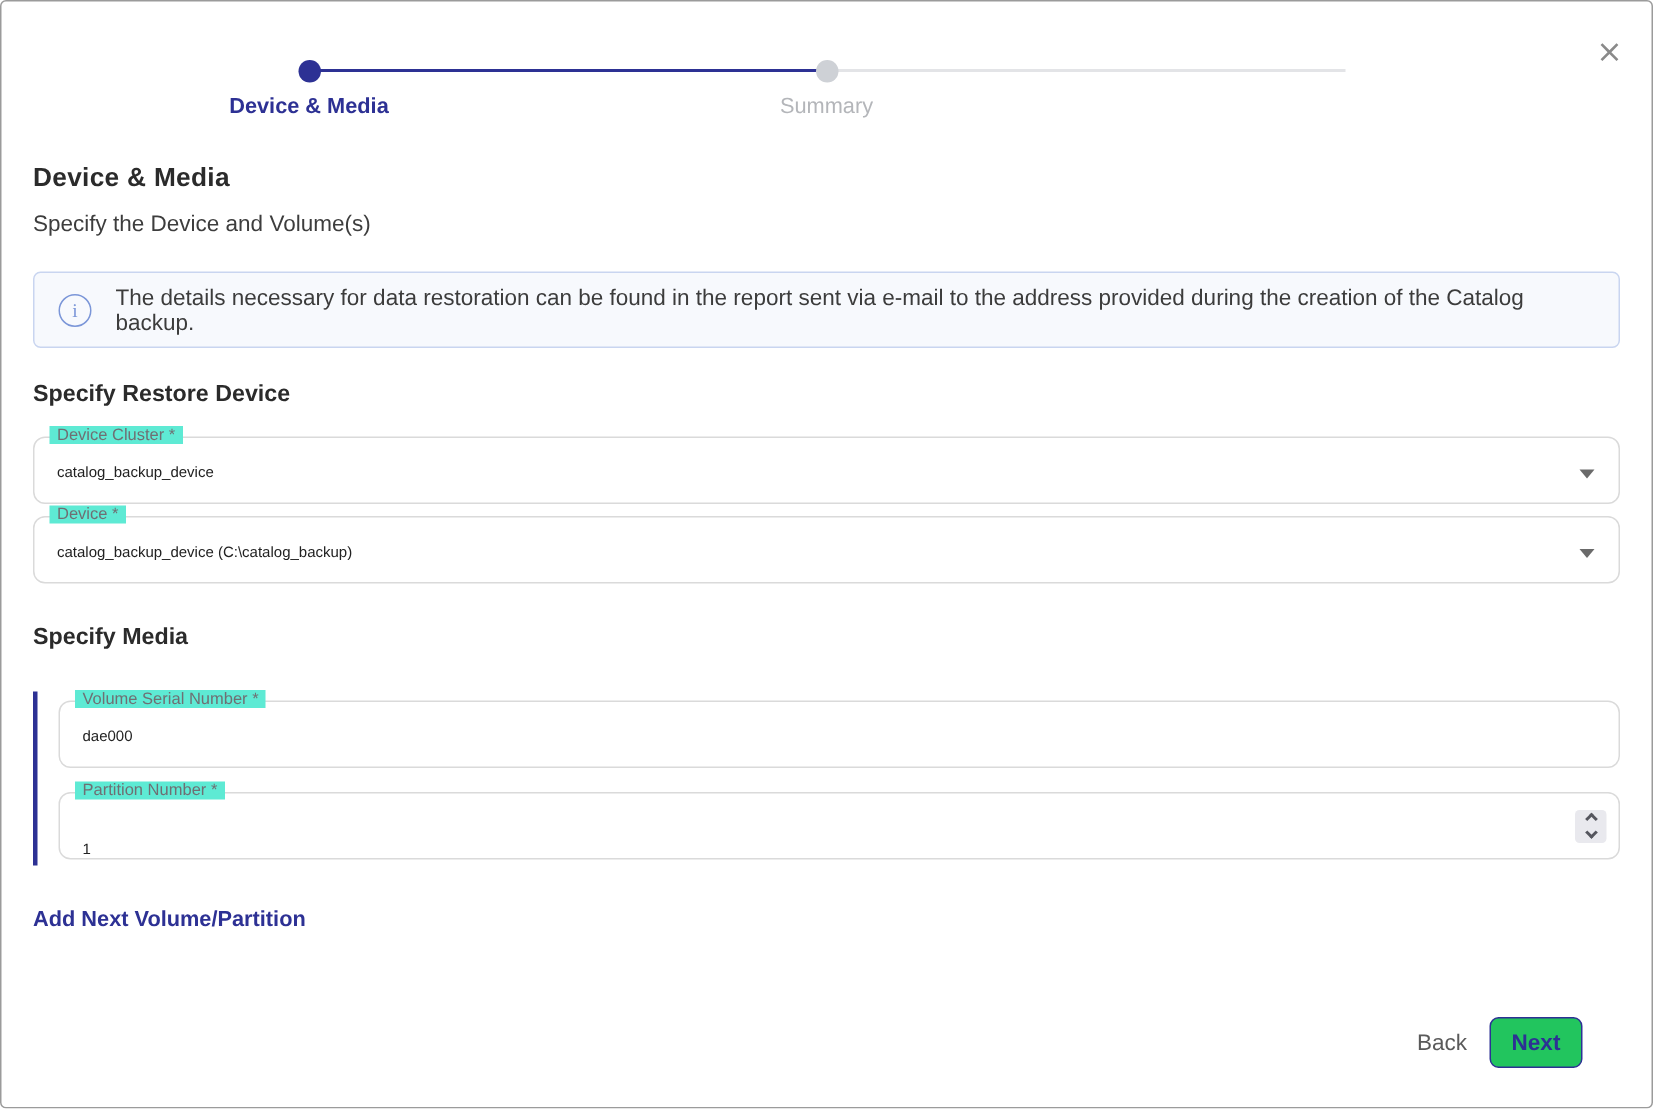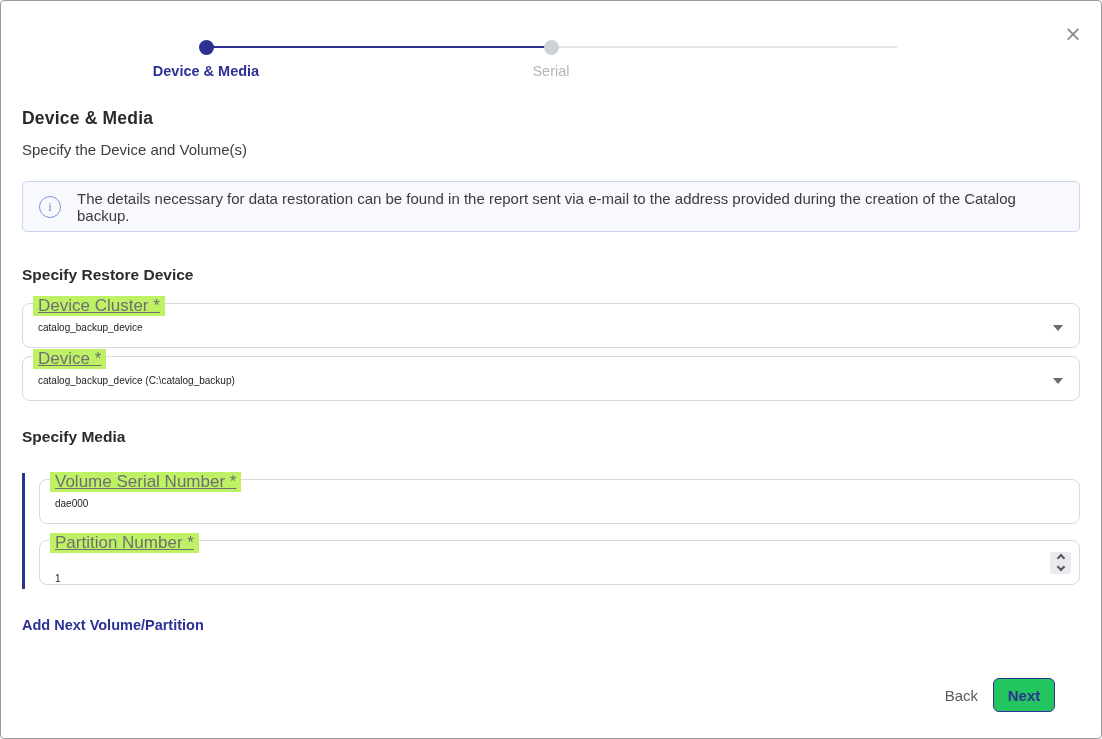--- a/index.html
+++ b/index.html
@@ -73,36 +73,36 @@
     flex: 0 0 auto;
     width: 22px; height: 22px; border-radius: 50%;
     border: 1.6px solid #7b96d8; color: #7b96d8;
     display: flex; align-items: center; justify-content: center;
     font-size: 13px; font-family: "Liberation Serif", serif;
   }
   .alert-text { margin-left: 16px; font-size: 15px; color: #3c3c3c; }
 
   
   .section-title { font-size: 15.5px; font-weight: bold; color: #2b2b2b; }
-  .section-title.restore { margin-top: 34px; }
+  .section-title.restore { margin-top: 22px; }
   .section-title.media { margin-top: 27px; }
 
   
   .field {
     position: relative;
     height: 45px;
     border: 1px solid #dadada;
     border-radius: 8px;
     background: #fff;
     display: flex; align-items: center;
   }
   .field .float-label {
     position: absolute; top: -8px; left: 10px;
-    background: #bef264; padding: 0 5px;
-    font-size: 17px; color: #6f6f73; white-space: nowrap; text-decoration: underline;
+    background: #5eead4; padding: 0 5px;
+    font-size: 11px; color: #6f6f73; white-space: nowrap;
   }
   .field .value, .field input {
     border: none; outline: none; background: transparent;
     font-family: inherit;
     font-size: 10px; color: #222;
     padding: 4px 40px 0 15px;
     width: 100%;
   }
   .field-cluster { margin-top: 19px; }
   .field-device  { margin-top: 8px; }
@@ -172,21 +172,21 @@
       <div class="connector todo"></div>
 
 
       <div class="step active">
         <span class="dot"></span>
         <span class="step-label">Device &amp; Media</span>
       </div>
 
       <div class="step upcoming">
         <span class="dot"></span>
-        <span class="step-label">Serial</span>
+        <span class="step-label">Summary</span>
       </div>
     </div>
 
     
     <h1 class="page-title">Device &amp; Media</h1>
     <div class="page-subtitle">Specify the Device and Volume(s)</div>
 
     
     <div class="alert">
       <span class="info-icon">i</span>

